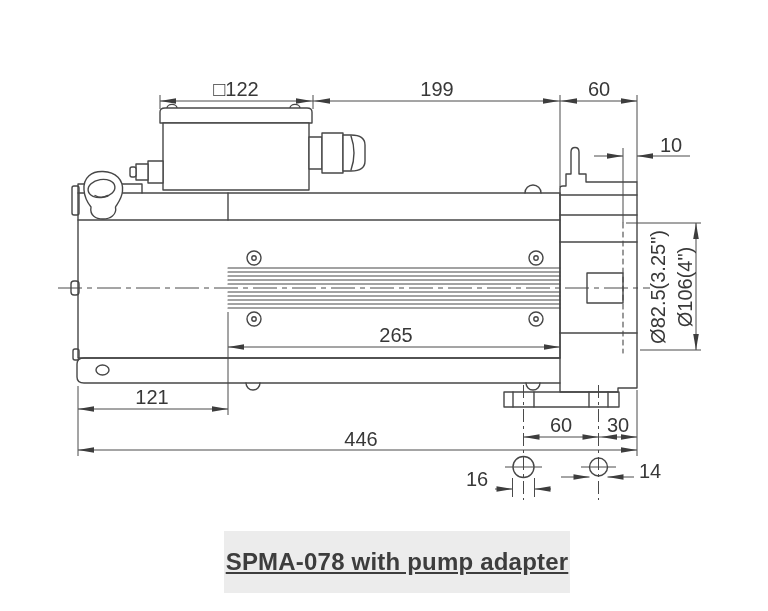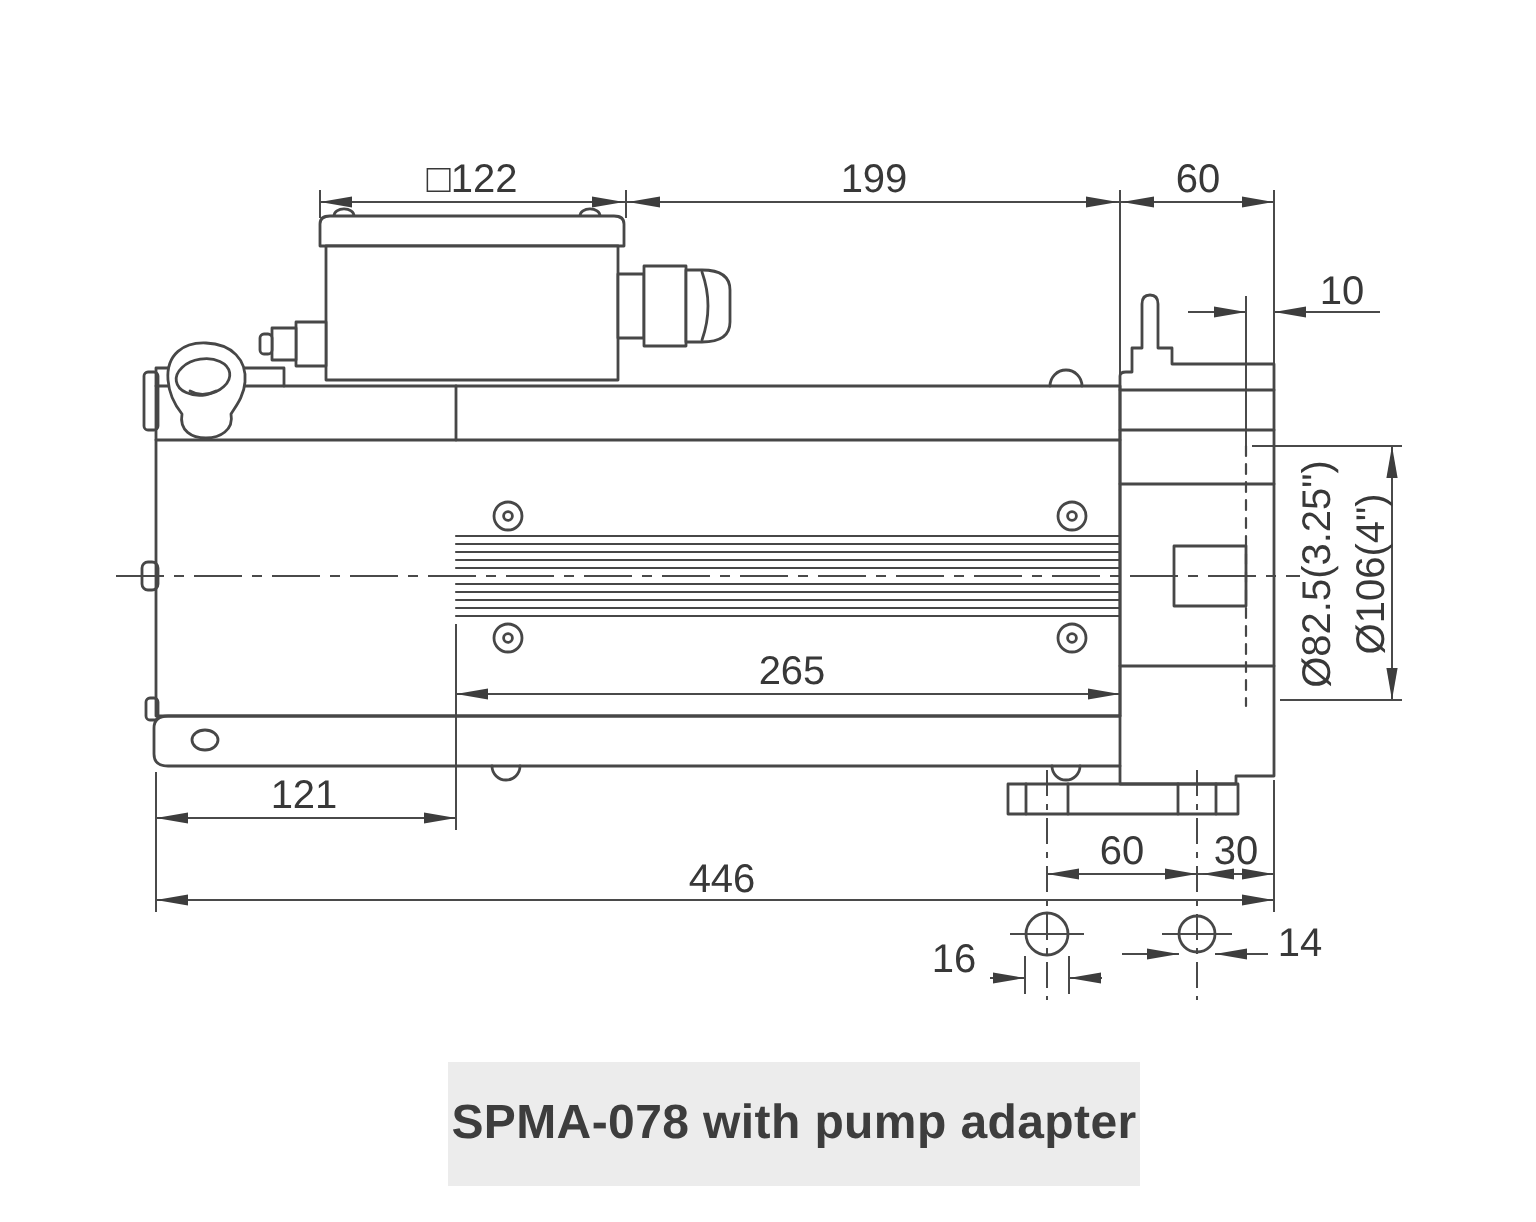--- a/index.html
+++ b/index.html
@@ -15,21 +15,21 @@
   
   .part path,.part line,.part rect,.part circle,.part ellipse,.part polyline{
       stroke:#474747;stroke-width:1.4;fill:none;stroke-linejoin:round;stroke-linecap:round;}
   .part .wf{fill:#ffffff;}
   .part .fin{stroke-width:1.1;}
   .part .hid{stroke-dasharray:5 4;stroke-width:1.1;}
   .cline{stroke:#4a4a4a;stroke-width:1;stroke-dasharray:24 5 5 5;}
   
   .caption{position:absolute;left:224px;top:531px;width:346px;height:62px;
            background:#ececec;display:flex;align-items:center;justify-content:center;}
-  .caption span{font-size:24px;font-weight:600;color:#3d3d3d;letter-spacing:0.2px;}
+  .caption span{font-size:24px;font-weight:600;color:#3d3d3d;letter-spacing:0.2px;text-decoration:underline;}
 </style>
 </head>
 <body>
 
 <div class="stage">
 <svg width="768" height="611" viewBox="0 0 768 611">
 
   <g class="ext">
     <line x1="160" y1="95" x2="160" y2="109"></line>
     <line x1="313" y1="95" x2="313" y2="109"></line>

